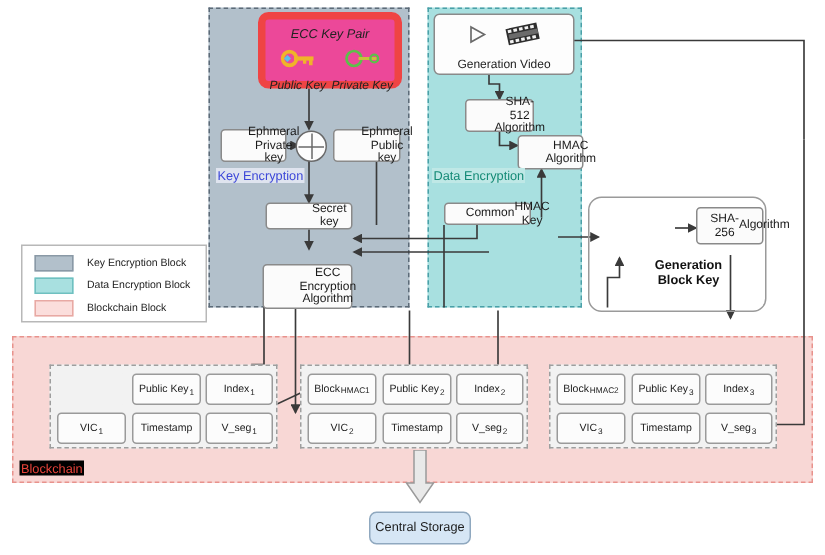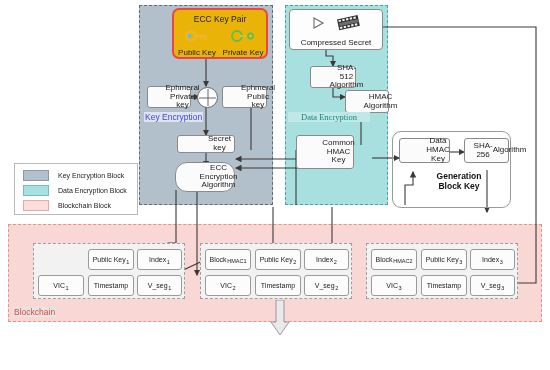--- a/index.html
+++ b/index.html
@@ -8,35 +8,35 @@
   #stage{position:absolute;left:0;top:0;width:550px;height:370px;}
 
   
   .region{position:absolute;box-sizing:border-box;}
   .key-region{background:#b2c0cb;border:1px dashed #5c6b78;}
   .data-region{background:#a8e0e0;border:1px dashed #4aa0a8;}
   .chain-region{background:#f8d7d5;border:1px dashed #e8928c;}
 
   .region-label{position:absolute;font-size:8.5px;font-weight:normal;white-space:nowrap;}
   .lbl-key{color:#3b46d8;background:#dfe4ef;padding:0 1px;}
-  .lbl-data{color:#148a76;background:#bfe8e6;padding:0 13px;font-family:Liberation Serif, serif;}
-  .lbl-chain{color:#e8433a;background:#e5e5e5;padding:0 1px;}
+  .lbl-data{color:#148a76;background:#bfe8e6;padding:0 1px;}
+  .lbl-chain{color:#e8433a;background:#000000;padding:0 1px;}
 
   
   .node{position:absolute;box-sizing:border-box;background:#fbfbfb;
         border:1px solid #8a8a8a;border-radius:4px;
         display:flex;align-items:center;justify-content:center;
         text-align:center;font-size:8px;line-height:1.12;color:#1b1b1b;
         padding:1px 2px;}
   .node.plain{border-radius:3px;padding-left:29px;}
   .node.storage{background:#d6e6f5;border:1px solid #8fa8bf;border-radius:5px;font-size:8.5px;}
 
   
-  .keypair{position:absolute;box-sizing:border-box;background:#eab308;
-           border:2px solid #ef4444;border-radius:7px;}
+  .keypair{position:absolute;box-sizing:border-box;background:#ec4899;
+           border:5px solid #ef4444;border-radius:7px;font-style:italic;}
   .kp-title{position:absolute;left:0;right:0;top:4px;text-align:center;font-size:8.5px;}
   .kp-cols{position:absolute;left:0;right:0;top:17px;display:flex;}
   .kp-col{flex:1;text-align:center;}
   .kp-cap{font-size:8px;margin-top:1px;}
 
   
   .videocard{position:absolute;box-sizing:border-box;background:#fdfdfd;
              border:1px solid #8a8a8a;border-radius:4px;}
   .vc-row{position:absolute;left:0;right:0;top:3px;height:20px;
           display:flex;align-items:center;justify-content:center;gap:10px;}
@@ -186,21 +186,21 @@
 
   <div class="node plain" style="left:222px;top:86px;width:45px;height:22px;flex-direction:column;">
     <span>Ephmeral</span>
     <span>Public key</span>
   </div>
 
   <div class="region-label lbl-key" style="left:144px;top:112px;">Key Encryption</div>
 
   <div class="node plain" style="left:177px;top:135px;width:58px;height:18px;">Secret key</div>
 
-  <div class="node plain" style="left:175px;top:162px;width:60px;height:30px;flex-direction:column;border-radius:12px;">
+  <div class="node plain" style="left:175px;top:176px;width:60px;height:30px;flex-direction:column;">
     <span>ECC</span>
     <span>Encryption</span>
     <span>Algorithm</span>
   </div>
 
   <div class="videocard" style="left:289px;top:9px;width:94px;height:41px;">
     <div class="vc-row">
       <svg width="16" height="14" viewBox="0 0 16 14">
         <path d="M4,2 L13,7 L4,12 z" fill="none" stroke="#6a6a6a" stroke-width="1.1"></path>
       </svg>
@@ -216,46 +216,42 @@
             <rect x="3.2" y="12" width="2.4" height="2"></rect>
               <rect x="7" y="12" width="2.4" height="2"></rect>
             <rect x="10.8" y="12" width="2.4" height="2"></rect>
               <rect x="14.6" y="12" width="2.4" height="2"></rect>
             <rect x="18.4" y="12" width="2.4" height="2"></rect>
           </g>
           <rect x="3.2" y="8" width="19.6" height="3.2" fill="#6b6b6b"></rect>
         </g>
       </svg>
     </div>
-    <div class="vc-cap">Compressed Secret</div>
+    <div class="vc-cap">Generation Video</div>
   </div>
 
   <div class="node plain" style="left:310px;top:66px;width:46px;height:22px;flex-direction:column;">
     <span>SHA-512</span>
     <span>Algorithm</span>
   </div>
 
   <div class="node plain" style="left:345px;top:90px;width:44px;height:23px;flex-direction:column;">
     <span>HMAC</span>
     <span>Algorithm</span>
   </div>
 
   <div class="region-label lbl-data" style="left:288px;top:112px;">Data Encryption</div>
 
-  <div class="node plain" style="left:296px;top:135px;width:58px;height:34px;flex-direction:column;">
+  <div class="node plain" style="left:296px;top:135px;width:58px;height:15px;flex-direction:row;">
     <span>Common</span>
     <span>HMAC Key</span>
   </div>
 
   <div class="bkg-wrap" style="left:392px;top:131px;width:119px;height:77px;"></div>
 
-  <div class="node plain" style="left:399px;top:138px;width:51px;height:25px;flex-direction:column;">
-    <span>Data HMAC</span>
-    <span>Key</span>
-  </div>
 
   <div class="node plain" style="left:464px;top:138px;width:45px;height:25px;flex-direction:row;">
     <span>SHA-256</span>
     <span>Algorithm</span>
   </div>
 
   <div class="freecap" style="left:414px;top:172px;width:90px;">
     <div>Generation</div>
     <div>Block Key</div>
   </div>
@@ -288,20 +284,21 @@
     <div class="cell" style="left:103px;top:5px;width:45px;height:21px;">Index<sub>3</sub></div>
     <div class="cell" style="left:4px;top:31px;width:46px;height:21px;">VIC<sub>3</sub></div>
     <div class="cell" style="left:54px;top:31px;width:46px;height:21px;">Timestamp</div>
     <div class="cell" style="left:103px;top:31px;width:45px;height:21px;">V_seg<sub>3</sub></div>
   </div>
 
   <svg class="fatarrow" style="left:269px;top:300px;" width="22" height="38" viewBox="0 0 22 38">
     <path d="M7,0 L15,0 L15,22 L20,22 L11,35 L2,22 L7,22 z" fill="#e9e9e9" stroke="#9a9a9a" stroke-width="1"></path>
   </svg>
 
+  <div class="node storage" style="left:246px;top:341px;width:68px;height:22px;">Central Storage</div>
 
   <div class="legend" style="left:14px;top:163px;width:124px;height:52px;">
     <div class="leg-row" style="left:8px;top:6px;">
       <span class="leg-sw k"></span>
       <span class="leg-tx">Key Encryption Block</span>
     </div>
     <div class="leg-row" style="left:8px;top:21px;">
       <span class="leg-sw d"></span>
       <span class="leg-tx">Data Encryption Block</span>
     </div>

